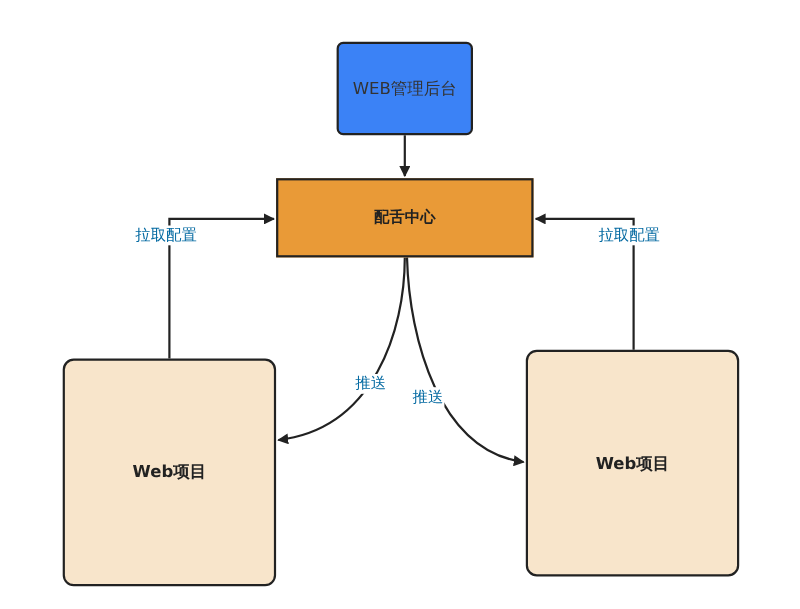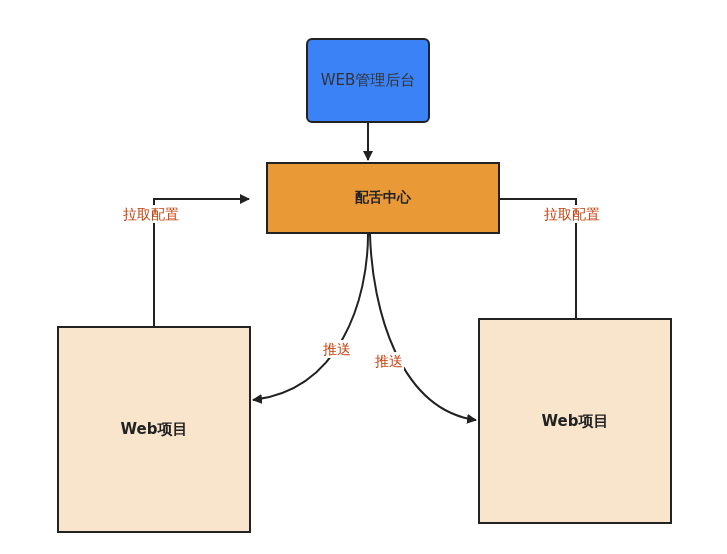--- a/index.html
+++ b/index.html
@@ -4,25 +4,25 @@
 <style>
   html, body { margin: 0; padding: 0; background: #ffffff; }
   body { width: 727px; height: 554px; position: relative; overflow: hidden;
          font-family: "DejaVu Sans", "Liberation Sans", sans-serif; }
   svg.canvas { position: absolute; left: 0; top: 0; }
   .box { position: absolute; box-sizing: border-box; border: 2px solid #222;
          display: flex; align-items: center; justify-content: center; text-align: center; }
   .admin { left: 306px; top: 38px; width: 124px; height: 85px; background: #3b82f6;
            border-radius: 6px; font-size: 15px; color: #333; }
   .center { left: 251px; top: 162px; width: 234px; height: 72px; background: #e99a37;
-            border-radius: 0; font-size: 14px; font-weight: bold; color: #222; margin-left: 15px; }
-  .web { background: #f8e5cb; border-radius: 0; font-size: 15px; font-weight: bold; color: #222; }
+            border-radius: 0; font-size: 14px; font-weight: bold; color: #222; }
+  .web { background: #f8e5cb; border-radius: 10px; font-size: 15px; font-weight: bold; color: #222; }
   .web-left { left: 57px; top: 326px; width: 194px; height: 207px; }
   .web-right { left: 478px; top: 318px; width: 194px; height: 206px; }
-  .lbl { position: absolute; font-size: 14px; color: #c2410c; background: #fff; padding: 0 1px; line-height: 18px; }
+  .lbl { position: absolute; font-size: 14px; color: #0369a1; background: #fff; padding: 0 1px; line-height: 18px; }
   .lbl-pull-left { left: 122px; top: 205px; }
   .lbl-pull-right { left: 543px; top: 205px; }
   .lbl-push-left { left: 322px; top: 340px; }
   .lbl-push-right { left: 374px; top: 352px; }
 </style>
 </head>
 <body>
 
 <svg class="canvas" width="727" height="554" viewBox="0 0 727 554">
   <defs>

